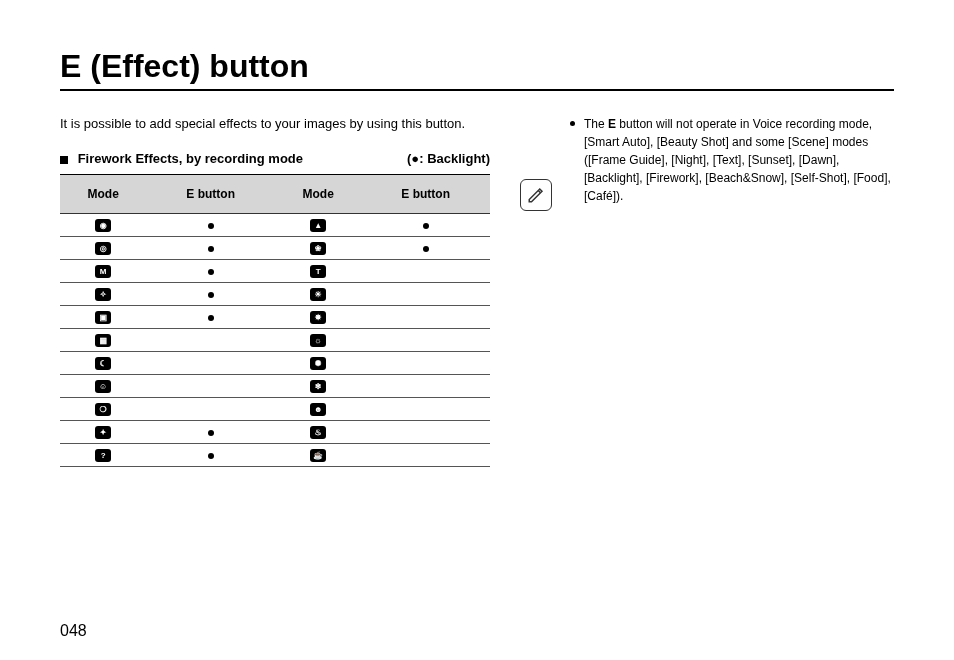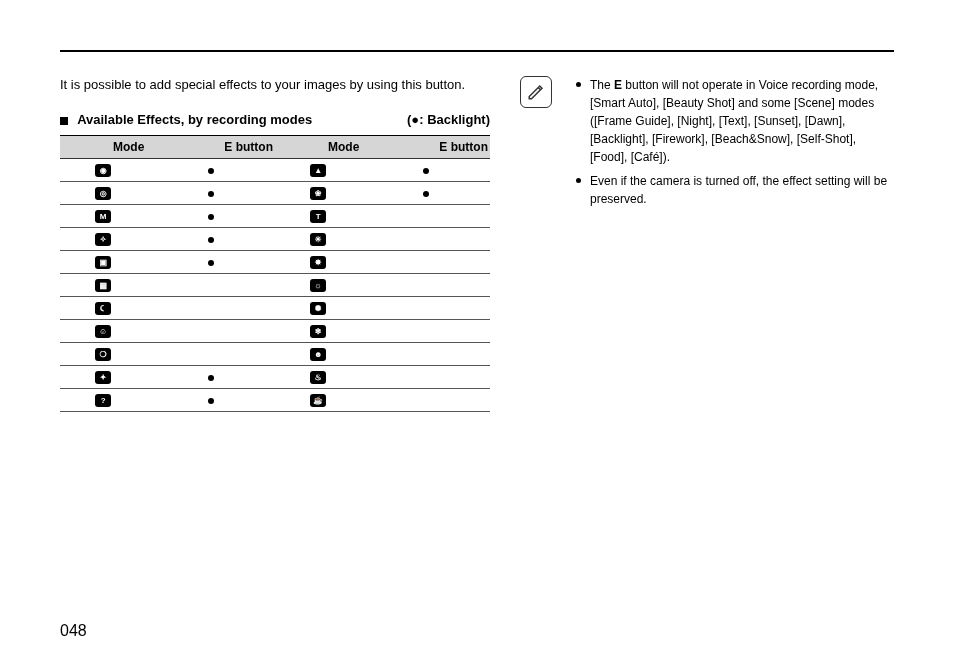--- a/index.html
+++ b/index.html
@@ -61,22 +61,22 @@
     vertical-align: middle;
   }
   table.modes {
     width: 100%;
     border-collapse: collapse;
     font-size: 12px;
   }
   table.modes th {
     background: #d6d6d6;
     font-weight: bold;
-    padding: 4px 2px;
-    text-align: right;
+    padding: 12px 2px;
+    text-align: center;
     border-top: 1px solid #000;
     border-bottom: 1px solid #333;
   }
   table.modes td {
     border-bottom: 1px solid #555;
     padding: 3px 2px;
     text-align: center;
     height: 16px;
   }
   .mode-icon {
@@ -96,21 +96,22 @@
     display: inline-block;
     width: 6px;
     height: 6px;
     border-radius: 50%;
     background: #000;
     vertical-align: middle;
   }
   
   .note-box {
     display: flex;
-    gap: 24px;
+    gap: 18px;
+    align-items: flex-end;
   }
   .note-icon-wrap {
     width: 30px;
     height: 30px;
     border: 1px solid #333;
     border-radius: 6px;
     display: flex;
     align-items: center;
     justify-content: center;
     flex-shrink: 0;
@@ -143,32 +144,33 @@
     left: 60px;
     font-size: 16px;
   }
   .bold { font-weight: bold; }
 </style>
 </head>
 <body>
 
 <div class="page">
 
+  <h1 class="page-title">E (Effect) button</h1>
   <hr class="title-rule">
 
   <div class="columns">
 
     <div class="col-left">
 
       <p class="intro">It is possible to add special effects to your images by using this button.</p>
 
       <div class="sub-row">
         <span>
           <span class="square"></span>
-          <span>Available Effects, by recording modes</span>
+          <span>Firework Effects, by recording mode</span>
         </span>
         <span>(●: Backlight)</span>
       </div>
 
       <table class="modes">
         <thead>
           <tr>
             <th>Mode</th>
             <th>E button</th>
             <th>Mode</th>
@@ -252,21 +254,20 @@
         <div class="note-icon-wrap">
           <svg width="18" height="18" viewBox="0 0 24 24" fill="none" stroke="#333" stroke-width="2">
             <path d="M3 21 L6 21 L20 7 L17 4 L3 18 Z"></path>
             <path d="M15 6 L18 9"></path>
           </svg>
         </div>
         <ul class="note-list">
           <li>
             <span>The </span><span class="bold">E</span><span> button will not operate in Voice recording mode, [Smart Auto], [Beauty Shot] and some [Scene] modes ([Frame Guide], [Night], [Text], [Sunset], [Dawn], [Backlight], [Firework], [Beach&amp;Snow], [Self-Shot], [Food], [Café]).</span>
           </li>
-          <li>Even if the camera is turned off, the effect setting will be preserved.</li>
         </ul>
       </div>
     </div>
 
   </div>
 
   <div class="page-number">048</div>
 </div>
 
 </body></html>

